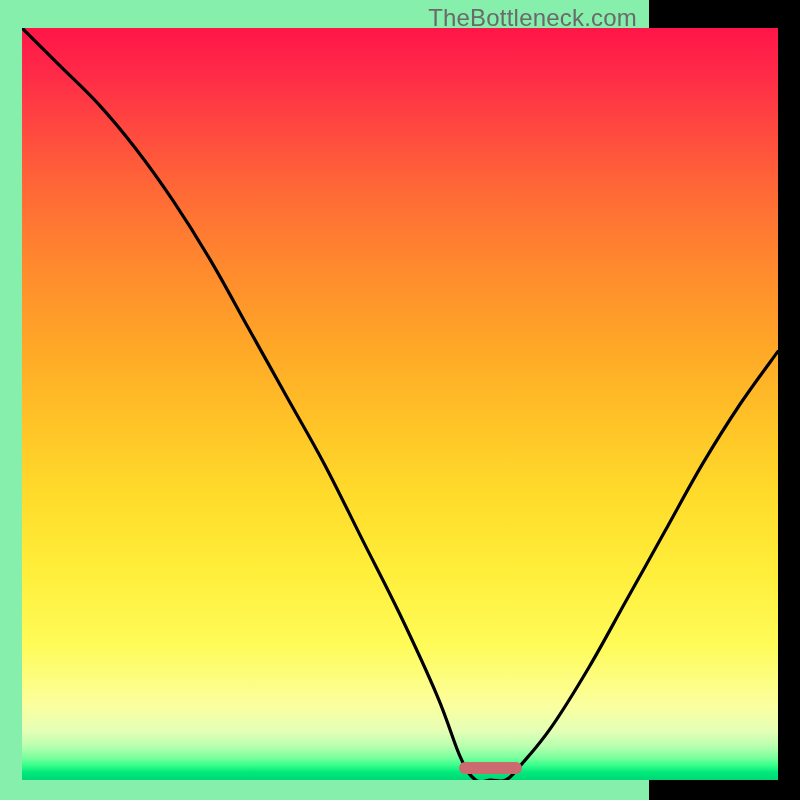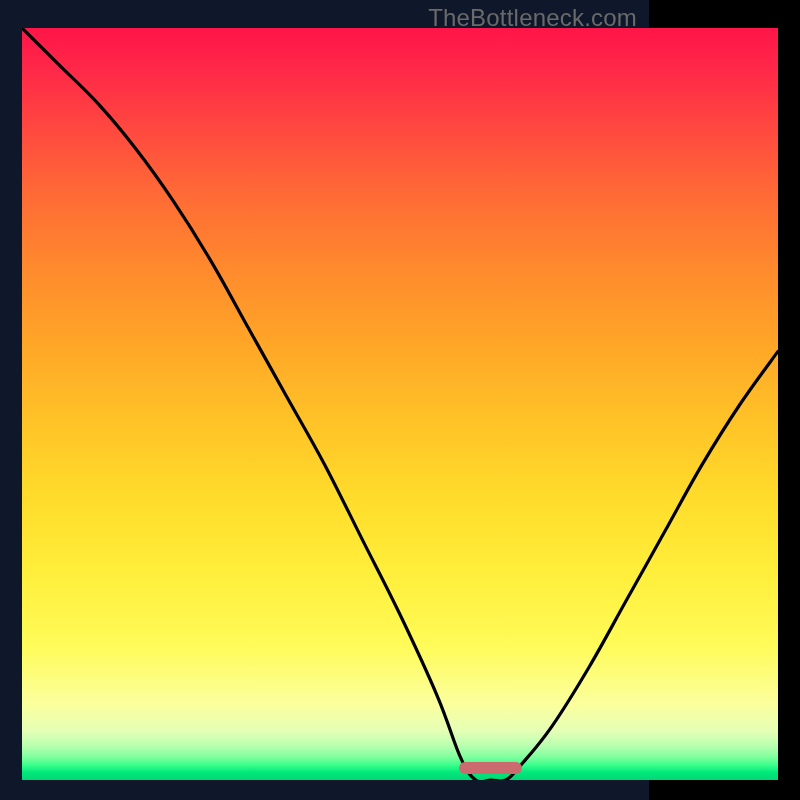--- a/index.html
+++ b/index.html
@@ -1,21 +1,21 @@
 <!DOCTYPE html>
 <html><head>
 <meta charset="utf-8">
 <style>
   * { margin: 0; padding: 0; box-sizing: border-box; }
   html, body { width: 800px; height: 800px; background: #000; overflow: hidden; }
   .frame {
     position: relative;
     width: 649px;
     height: 800px;
-    background: #0f172a;
+    background: #86efac;
   }
   .watermark {
     position: absolute;
     top: 4px;
     right: 12px;
     font-family: Arial, Helvetica, sans-serif;
     font-size: 24px;
     color: #6a6a6a;
     letter-spacing: 0.2px;
     z-index: 3;

